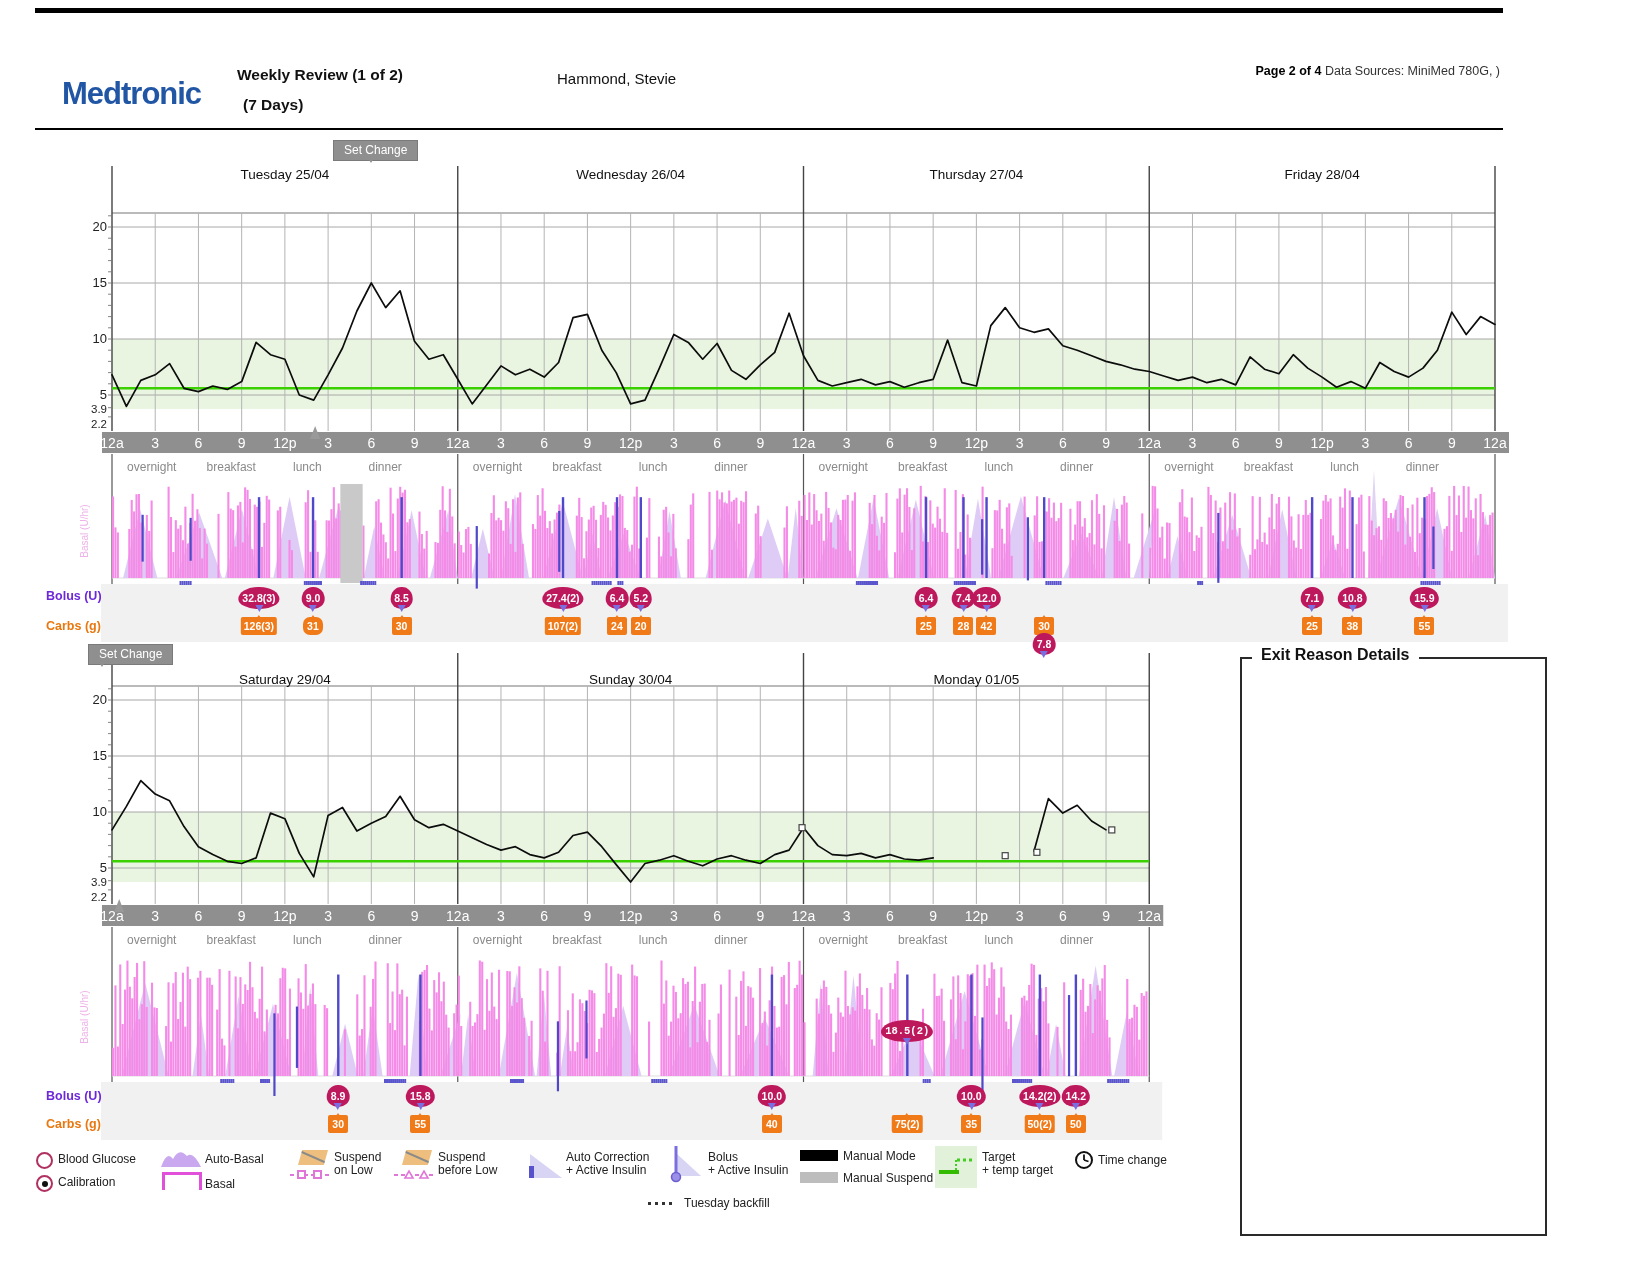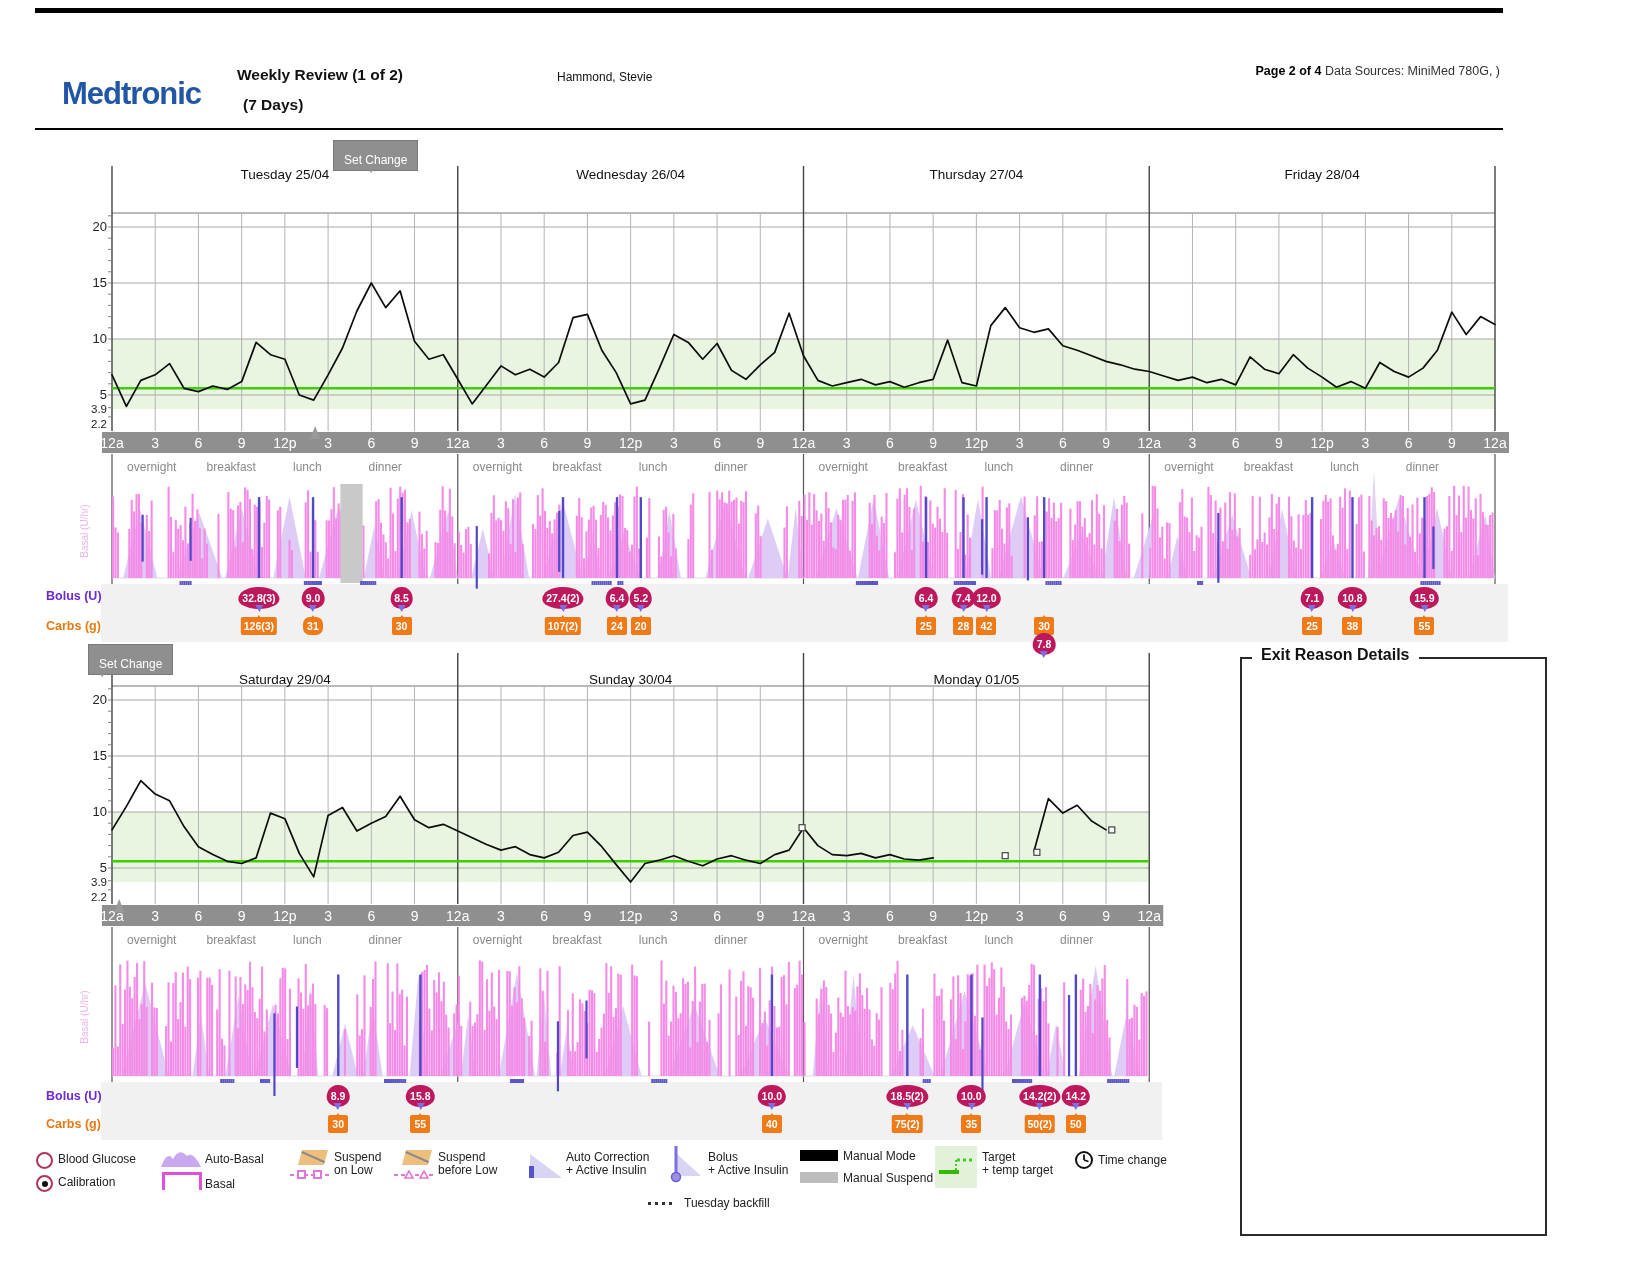--- a/index.html
+++ b/index.html
@@ -4,27 +4,27 @@
 <style>
   html,body{margin:0;padding:0;background:#fff;}
   #page{position:relative;width:1650px;height:1275px;background:#fff;
         font-family:"Liberation Sans", sans-serif;color:#111;overflow:hidden;}
   .abs{position:absolute;}
   
   #topbar{left:35px;top:8px;width:1468px;height:5px;background:#000;}
   #logo{left:62px;top:76px;font-size:31px;font-weight:bold;color:#2156a5;letter-spacing:-1px;}
   #title1{left:237px;top:66px;font-size:15.5px;font-weight:bold;}
   #title2{left:243px;top:96px;font-size:15.5px;font-weight:bold;}
-  #patient{left:557px;top:70px;font-size:12px;}
+  #patient{left:557px;top:70px;font-size:15px;}
   #pageinfo{left:900px;top:64px;width:600px;text-align:right;font-size:12.5px;color:#333;}
   #pageinfo b{color:#000;}
   #hdr-rule{left:35px;top:128px;width:1468px;height:2px;background:#000;}
   
   .setchange{position:absolute;background:#8f8f8f;border:1px solid #7a7a7a;color:#fff;
-             font-size:12px;padding:12px 10px 3px 10px;z-index:6;}
+             font-size:12px;padding:2px 10px 3px 10px;z-index:6;}
   .setchange .tail{position:absolute;bottom:-8px;width:0;height:0;
              border:5px solid transparent;border-top:8px solid #8f8f8f;}
   #sc1{left:333px;top:140px;} #sc1 .tail{left:32px;}
   #sc2{left:88px;top:644px;}  #sc2 .tail{left:8px;}
   
   .rowlab{position:absolute;left:46px;width:60px;font-size:12.5px;font-weight:bold;z-index:5;}
   .lab-bolus{color:#6d28d9;} .lab-carbs{color:#e8780f;}
   
   .bolus-badge{position:absolute;transform:translateX(-50%);background:#be185d;color:#fff;
       font-size:10.5px;font-weight:bold;padding:5px 4px;border-radius:48% 48% 50% 50%/55% 55% 45% 45%;
@@ -1315,21 +1315,21 @@
       <div class="bolus-badge" style="left: 1352.38px; top: 587px;">10.8<span class="tail"></span></div>
       <div class="carb-badge" style="left: 1352.38px; top: 617px;">38<span class="tail"></span></div>
       <div class="bolus-badge" style="left: 1424.41px; top: 587px;">15.9<span class="tail"></span></div>
       <div class="carb-badge" style="left: 1424.41px; top: 617px;">55<span class="tail"></span></div>
       <div class="bolus-badge" style="left: 338.178px; top: 1085px;">8.9<span class="tail"></span></div>
       <div class="carb-badge" style="left: 338.178px; top: 1115px;">30<span class="tail"></span></div>
       <div class="bolus-badge" style="left: 420.294px; top: 1085px;">15.8<span class="tail"></span></div>
       <div class="carb-badge" style="left: 420.294px; top: 1115px;">55<span class="tail"></span></div>
       <div class="bolus-badge" style="left: 771.806px; top: 1085px;">10.0<span class="tail"></span></div>
       <div class="carb-badge" style="left: 771.806px; top: 1115px;">40<span class="tail"></span></div>
-      <div class="bolus-badge" style="left: 907.225px; top: 1085px;">18.5(2)<span class="tail"></span></div>
+      <div class="bolus-badge" style="left: 907.225px; top: 1020px; font-family: Liberation Mono, monospace;">18.5(2)<span class="tail"></span></div>
       <div class="carb-badge" style="left: 907.225px; top: 1115px;">75(2)<span class="tail"></span></div>
       <div class="bolus-badge" style="left: 971.333px; top: 1085px;">10.0<span class="tail"></span></div>
       <div class="carb-badge" style="left: 971.333px; top: 1115px;">35<span class="tail"></span></div>
       <div class="bolus-badge" style="left: 1039.76px; top: 1085px;">14.2(2)<span class="tail"></span></div>
       <div class="carb-badge" style="left: 1039.76px; top: 1115px; text-align: center;">50(2)<span class="tail"></span></div>
       <div class="bolus-badge" style="left: 1075.78px; top: 1085px;">14.2<span class="tail"></span></div>
       <div class="carb-badge" style="left: 1075.78px; top: 1115px;">50<span class="tail"></span></div>
     </div>
 
   <div>

